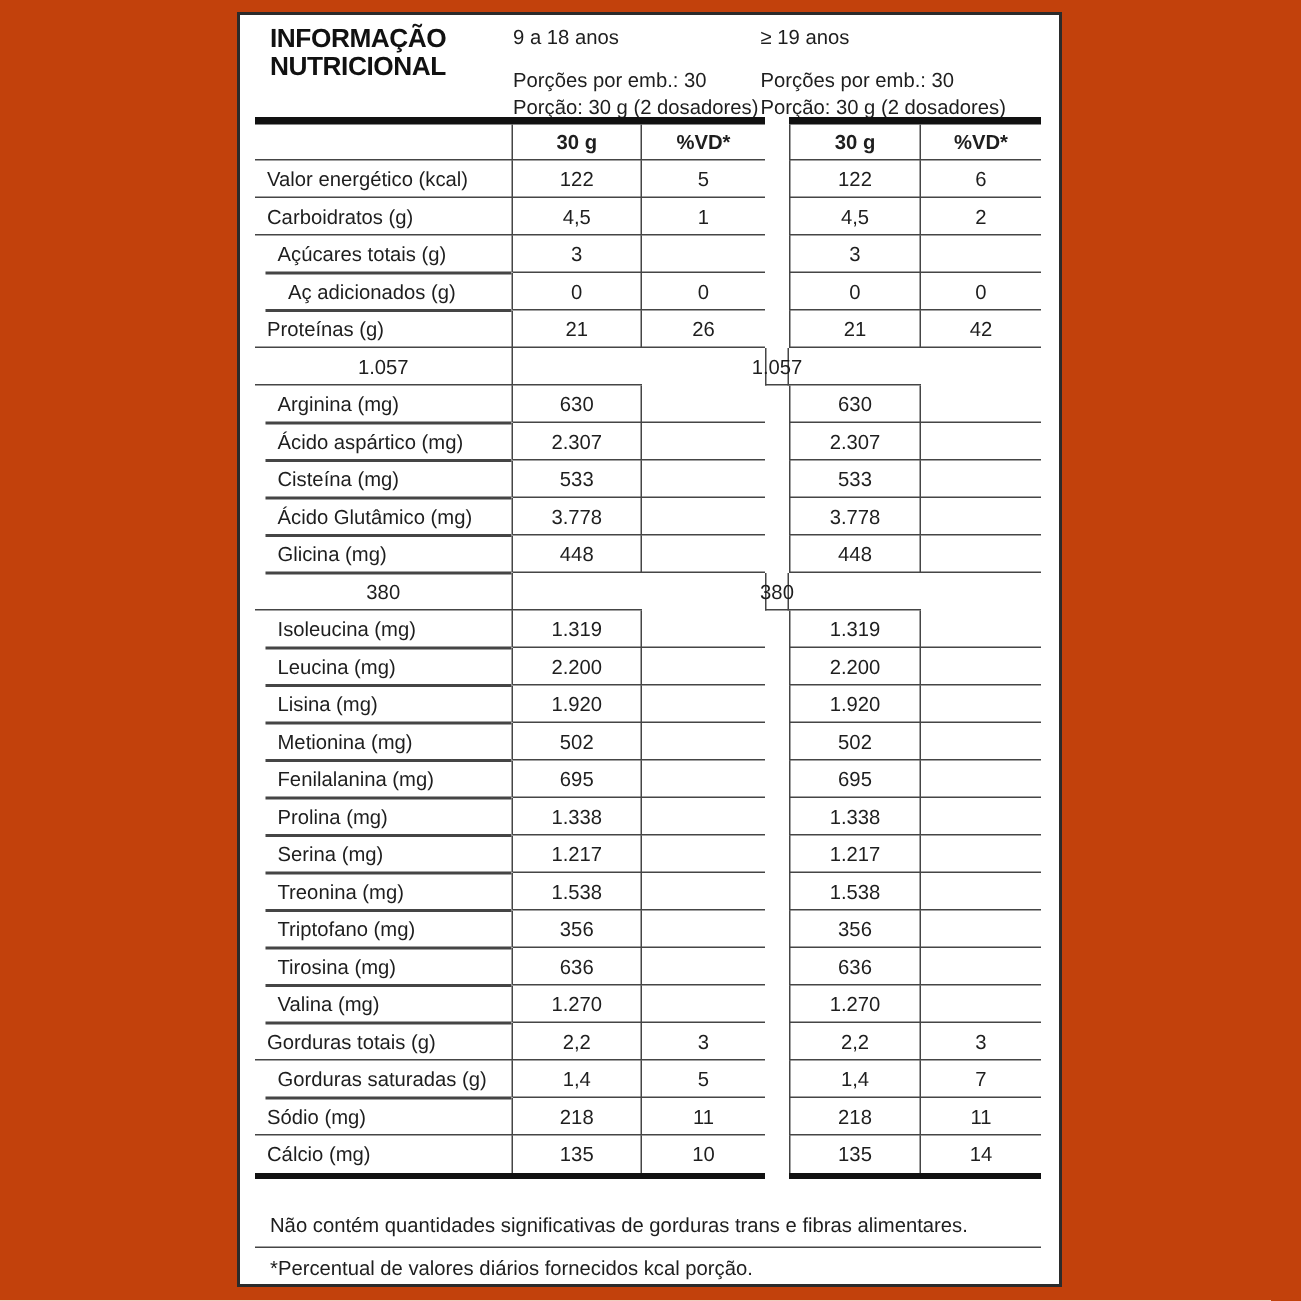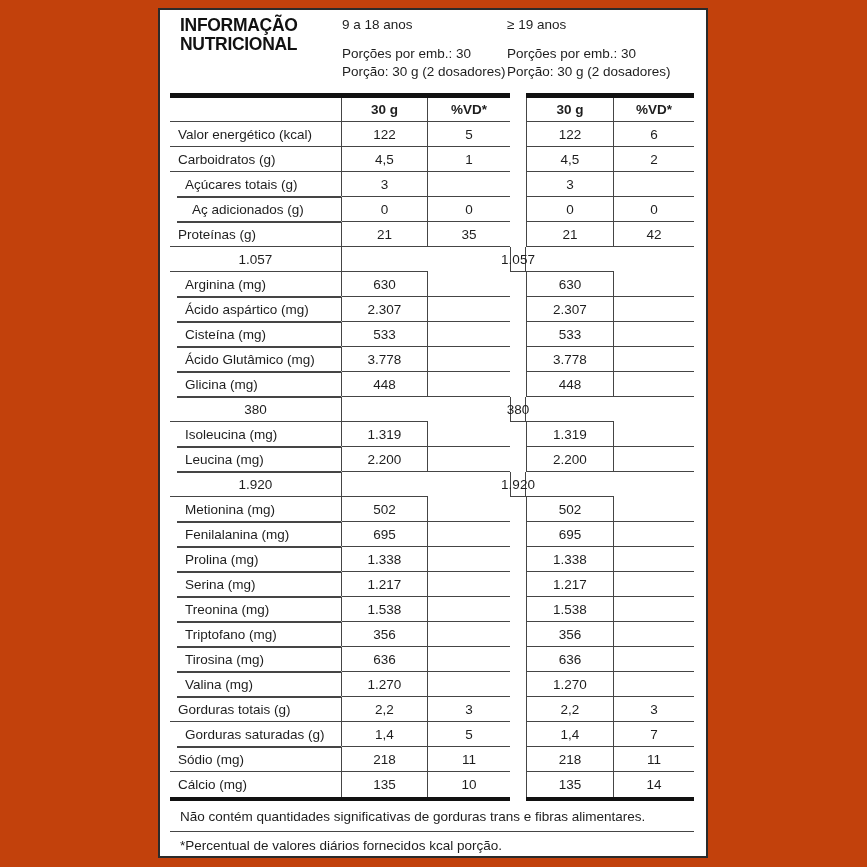--- a/index.html
+++ b/index.html
@@ -18,21 +18,21 @@
     font-size:17.5px; font-weight:bold; line-height:19px; letter-spacing:-0.3px;
     text-transform:uppercase; color:#111;
   }
   .group-info { position:absolute; top:7px; font-size:13.5px; }
   .group-info.g1 { left:182px; }
   .group-info.g2 { left:347px; }
   .group-info .age { margin-bottom:13px; }
   .group-info .serv, .group-info .port { line-height:18px; }
 
   
-  .ntable { position:absolute; left:10px; top:83px; width:524px; }
+  .ntable { position:absolute; left:10px; top:68px; width:524px; }
   .trow, .bar-row, .hdr-row {
     display:grid;
     grid-template-columns:172px 86px 82px 16px 88px 80px;
   }
   .bar-row { height:5px; }
   .bar-row.bottom { height:4px; }
   .bar { background:#111; }
   .bar.left-block { grid-column:1 / 4; }
   .bar.right-block { grid-column:5 / 7; }
 
@@ -136,21 +136,21 @@
             <div class="c-label ind2 sep-indent">Aç adicionados (g)<div class="sep"></div></div>
             <div class="c-l30 val">0</div>
             <div class="c-lvd val">0</div>
             <div class="c-gap"></div>
             <div class="c-r30 val">0</div>
             <div class="c-rvd val">0</div>
           </div>
           <div class="trow">
             <div class="c-label ind0">Proteínas (g)</div>
             <div class="c-l30 val">21</div>
-            <div class="c-lvd val">35</div>
+            <div class="c-lvd val">26</div>
             <div class="c-gap"></div>
             <div class="c-r30 val">21</div>
             <div class="c-rvd val">42</div>
           </div>
           <div class="trow">
             <div class="c-l30 val">1.057</div>
             <div class="c-lvd val"></div>
             <div class="c-gap"></div>
             <div class="c-r30 val">1.057</div>
             <div class="c-rvd val"></div>
@@ -212,20 +212,21 @@
           </div>
           <div class="trow">
             <div class="c-label ind1 sep-indent">Leucina (mg)<div class="sep"></div></div>
             <div class="c-l30 val">2.200</div>
             <div class="c-lvd val"></div>
             <div class="c-gap"></div>
             <div class="c-r30 val">2.200</div>
             <div class="c-rvd val"></div>
           </div>
           <div class="trow">
+            <div class="c-label ind1 sep-indent">Lisina (mg)<div class="sep"></div></div>
             <div class="c-l30 val">1.920</div>
             <div class="c-lvd val"></div>
             <div class="c-gap"></div>
             <div class="c-r30 val">1.920</div>
             <div class="c-rvd val"></div>
           </div>
           <div class="trow">
             <div class="c-label ind1 sep-indent">Metionina (mg)<div class="sep"></div></div>
             <div class="c-l30 val">502</div>
             <div class="c-lvd val"></div>

